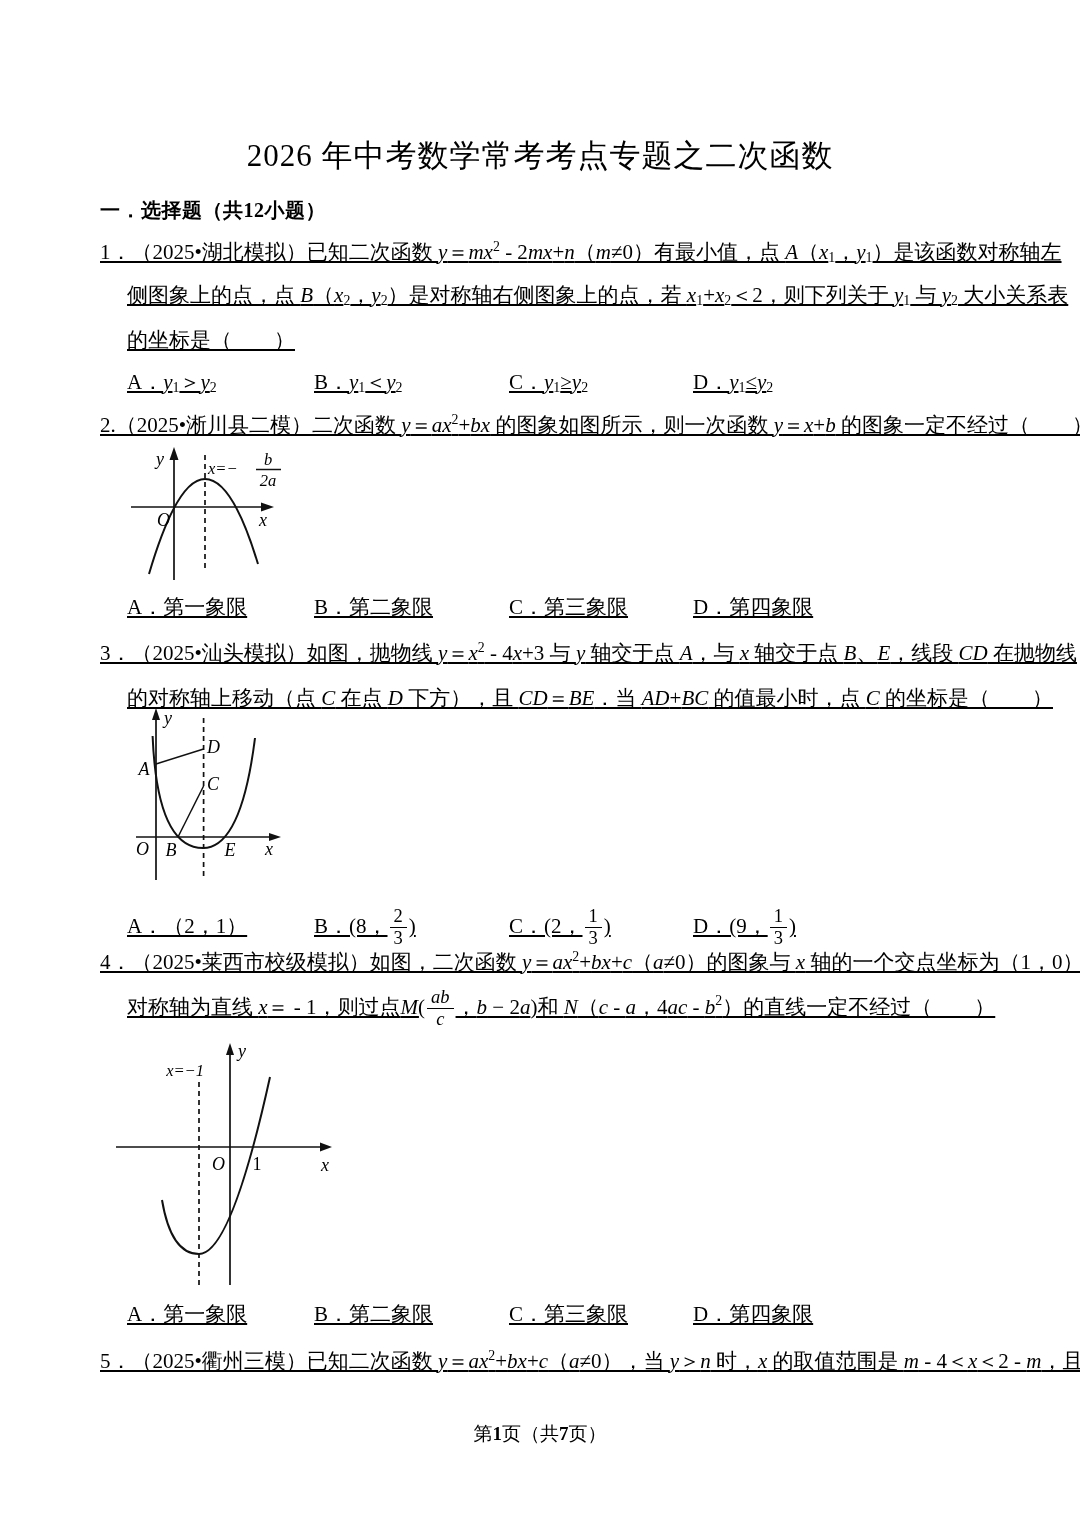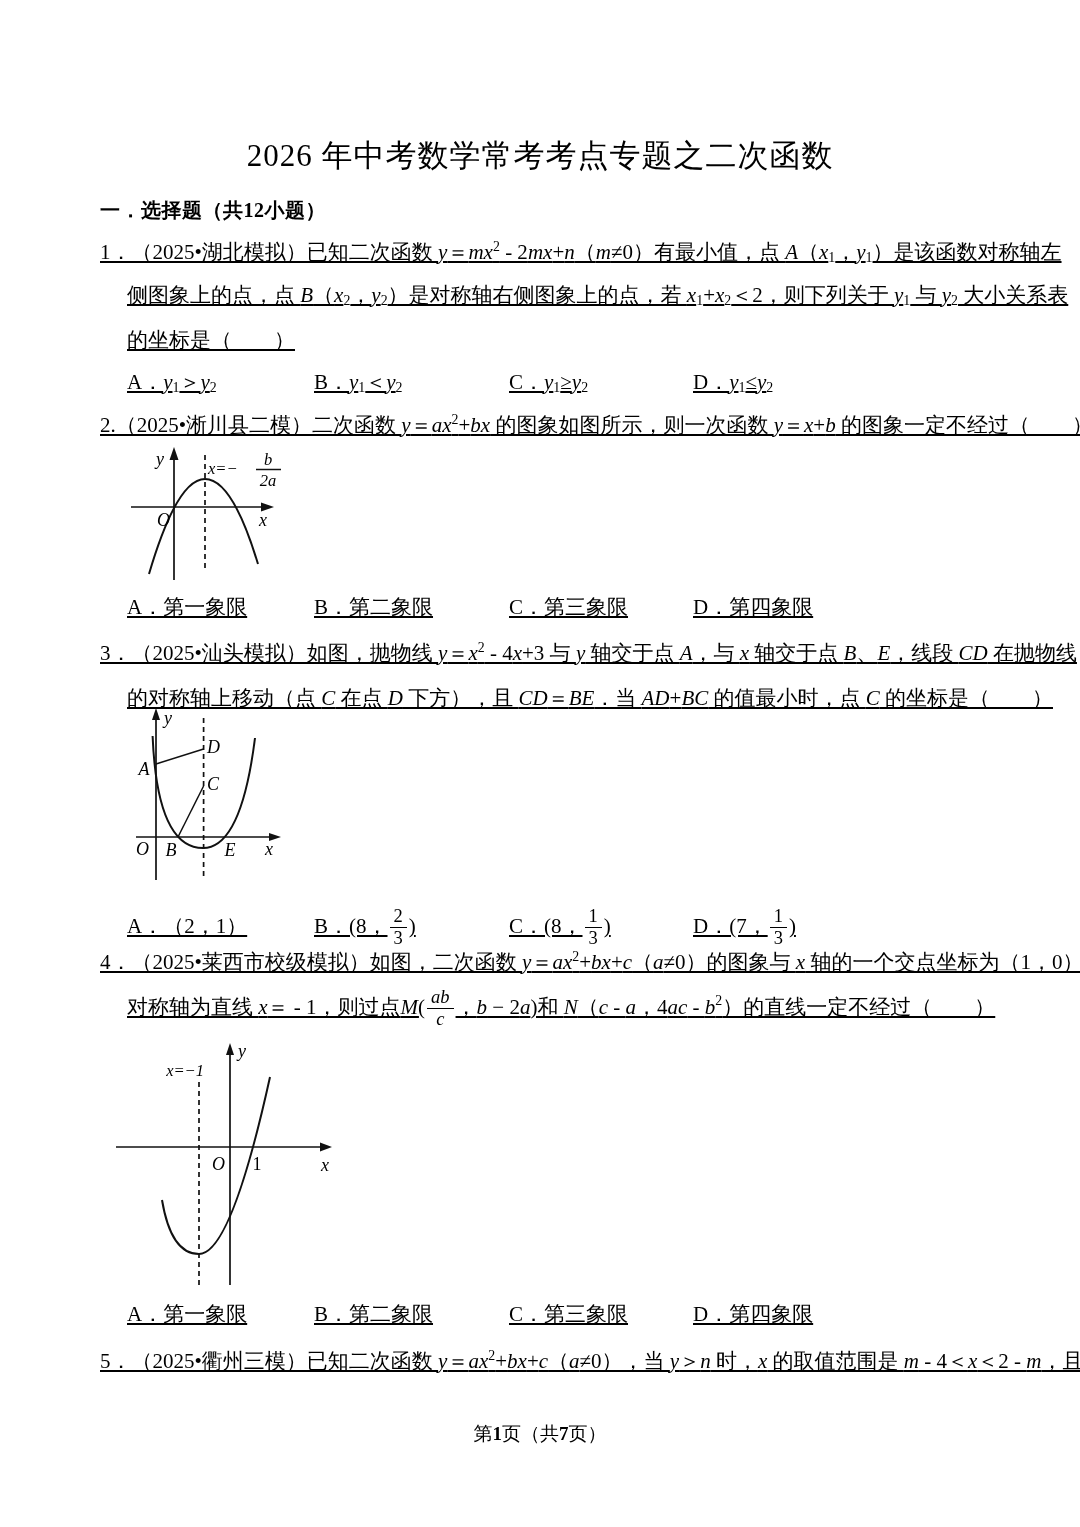--- a/index.html
+++ b/index.html
@@ -112,22 +112,22 @@
   <text x="37" y="148" text-anchor="middle">B</text>
   <text x="96" y="148" text-anchor="middle">E</text>
   <text x="10" y="67" text-anchor="middle">A</text>
   <text x="73" y="45">D</text>
   <text x="73" y="82">C</text>
 </svg>
 
 <div class="opts" style="top:907px">
   <span><span class="s-n">A．（2，1）</span></span>
   <span><span class="s-n">B．(8，</span><span class="frac"><span class="fnum">2</span><span class="fden">3</span></span><span class="s-n">)</span></span>
-  <span><span class="s-n">C．(8，</span><span class="frac"><span class="fnum">1</span><span class="fden">3</span></span><span class="s-n">)</span></span>
-  <span><span class="s-n">D．(7，</span><span class="frac"><span class="fnum">1</span><span class="fden">3</span></span><span class="s-n">)</span></span>
+  <span><span class="s-n">C．(2，</span><span class="frac"><span class="fnum">1</span><span class="fden">3</span></span><span class="s-n">)</span></span>
+  <span><span class="s-n">D．(9，</span><span class="frac"><span class="fnum">1</span><span class="fden">3</span></span><span class="s-n">)</span></span>
 </div>
 
 <div class="line" style="top:948px;left:100px"><span class="s-n">4．（2025•莱西市校级模拟）如图，二次函数 </span><span class="s-i">y</span><span class="s-n">＝</span><span class="s-i">ax</span><span class="s-sup">2</span><span class="s-n">+</span><span class="s-i">bx</span><span class="s-n">+</span><span class="s-i">c</span><span class="s-n">（</span><span class="s-i">a</span><span class="s-n">≠0）的图象与 </span><span class="s-i">x</span><span class="s-n"> 轴的一个交点坐标为（1，0），</span></div>
 <div class="line" style="top:988px;left:127px"><span class="s-n">对称轴为直线 </span><span class="s-i">x</span><span class="s-n">＝ - 1，则过点</span><span class="s-i">M</span><span class="s-n">(</span><span class="frac fi"><span class="fnum">ab</span><span class="fden">c</span></span><span class="s-n">，</span><span class="s-i">b</span><span class="s-n"> − 2</span><span class="s-i">a</span><span class="s-n">)和 </span><span class="s-i">N</span><span class="s-n">（</span><span class="s-i">c</span><span class="s-n"> - </span><span class="s-i">a</span><span class="s-n">，4</span><span class="s-i">ac</span><span class="s-n"> - </span><span class="s-i">b</span><span class="s-sup">2</span><span class="s-n">）的直线一定不经过（　　）</span></div>
 
 <svg class="fig" style="top:1042px;left:108px" width="232" height="245" viewBox="0 0 232 245">
   <line class="axis" x1="122" y1="8" x2="122" y2="243"></line>
   <polygon points="122,1 118,13 126,13"></polygon>
   <line class="axis" x1="8" y1="105" x2="216" y2="105"></line>
   <polygon points="224,105 212,100.5 212,109.5"></polygon>

